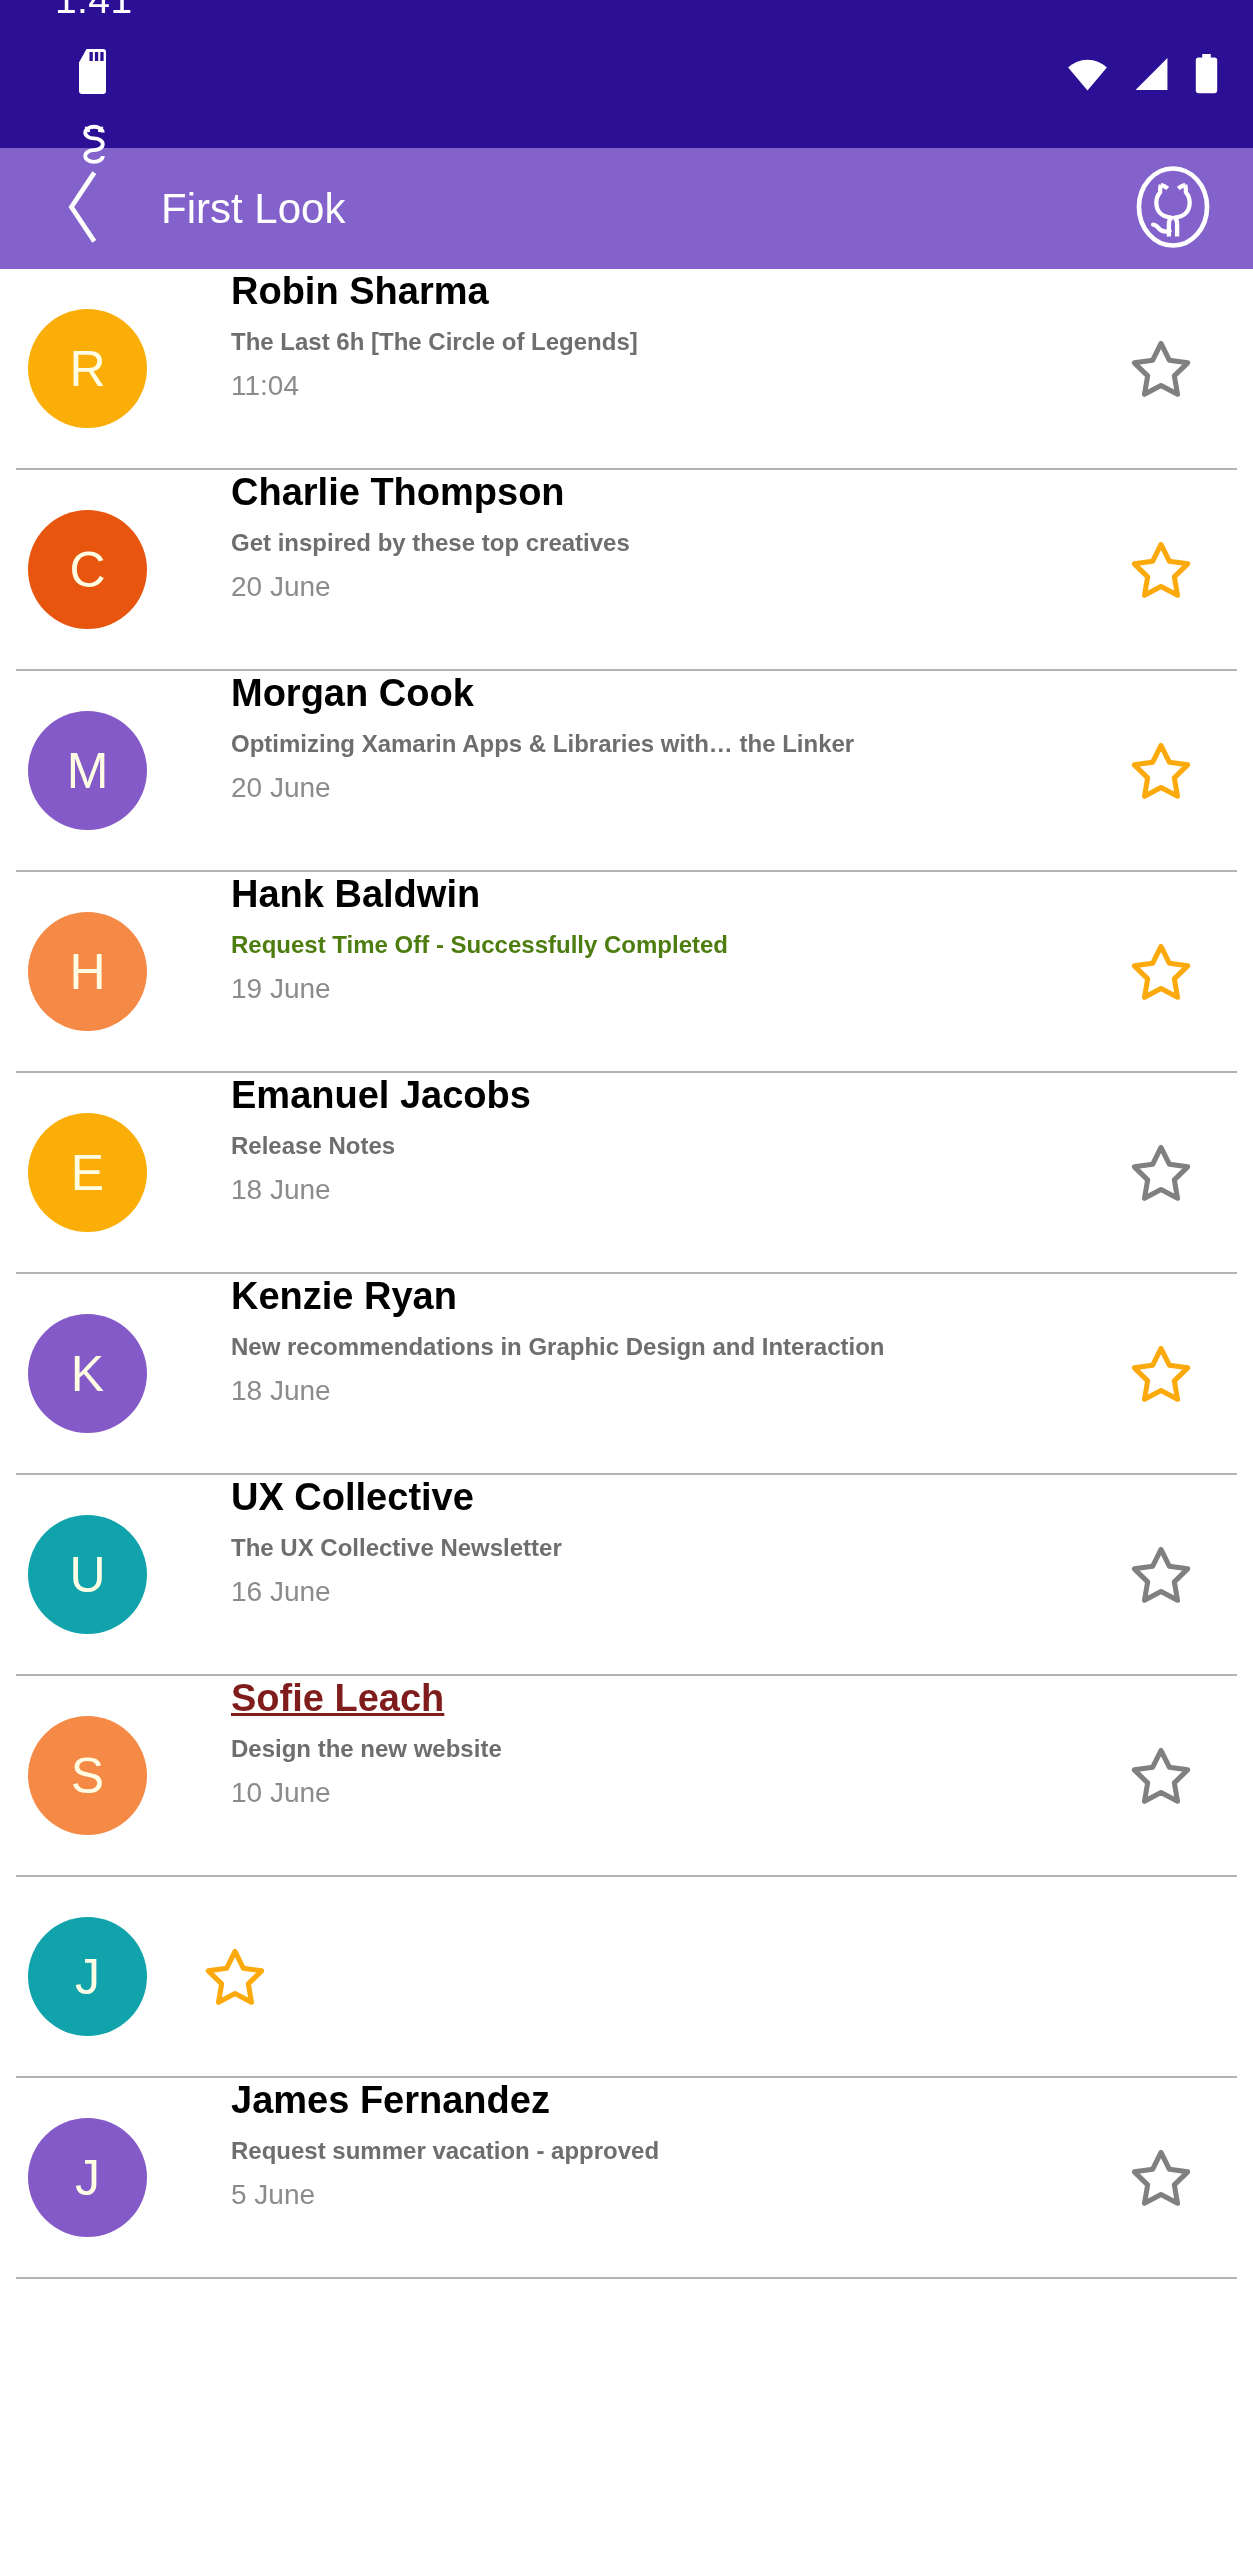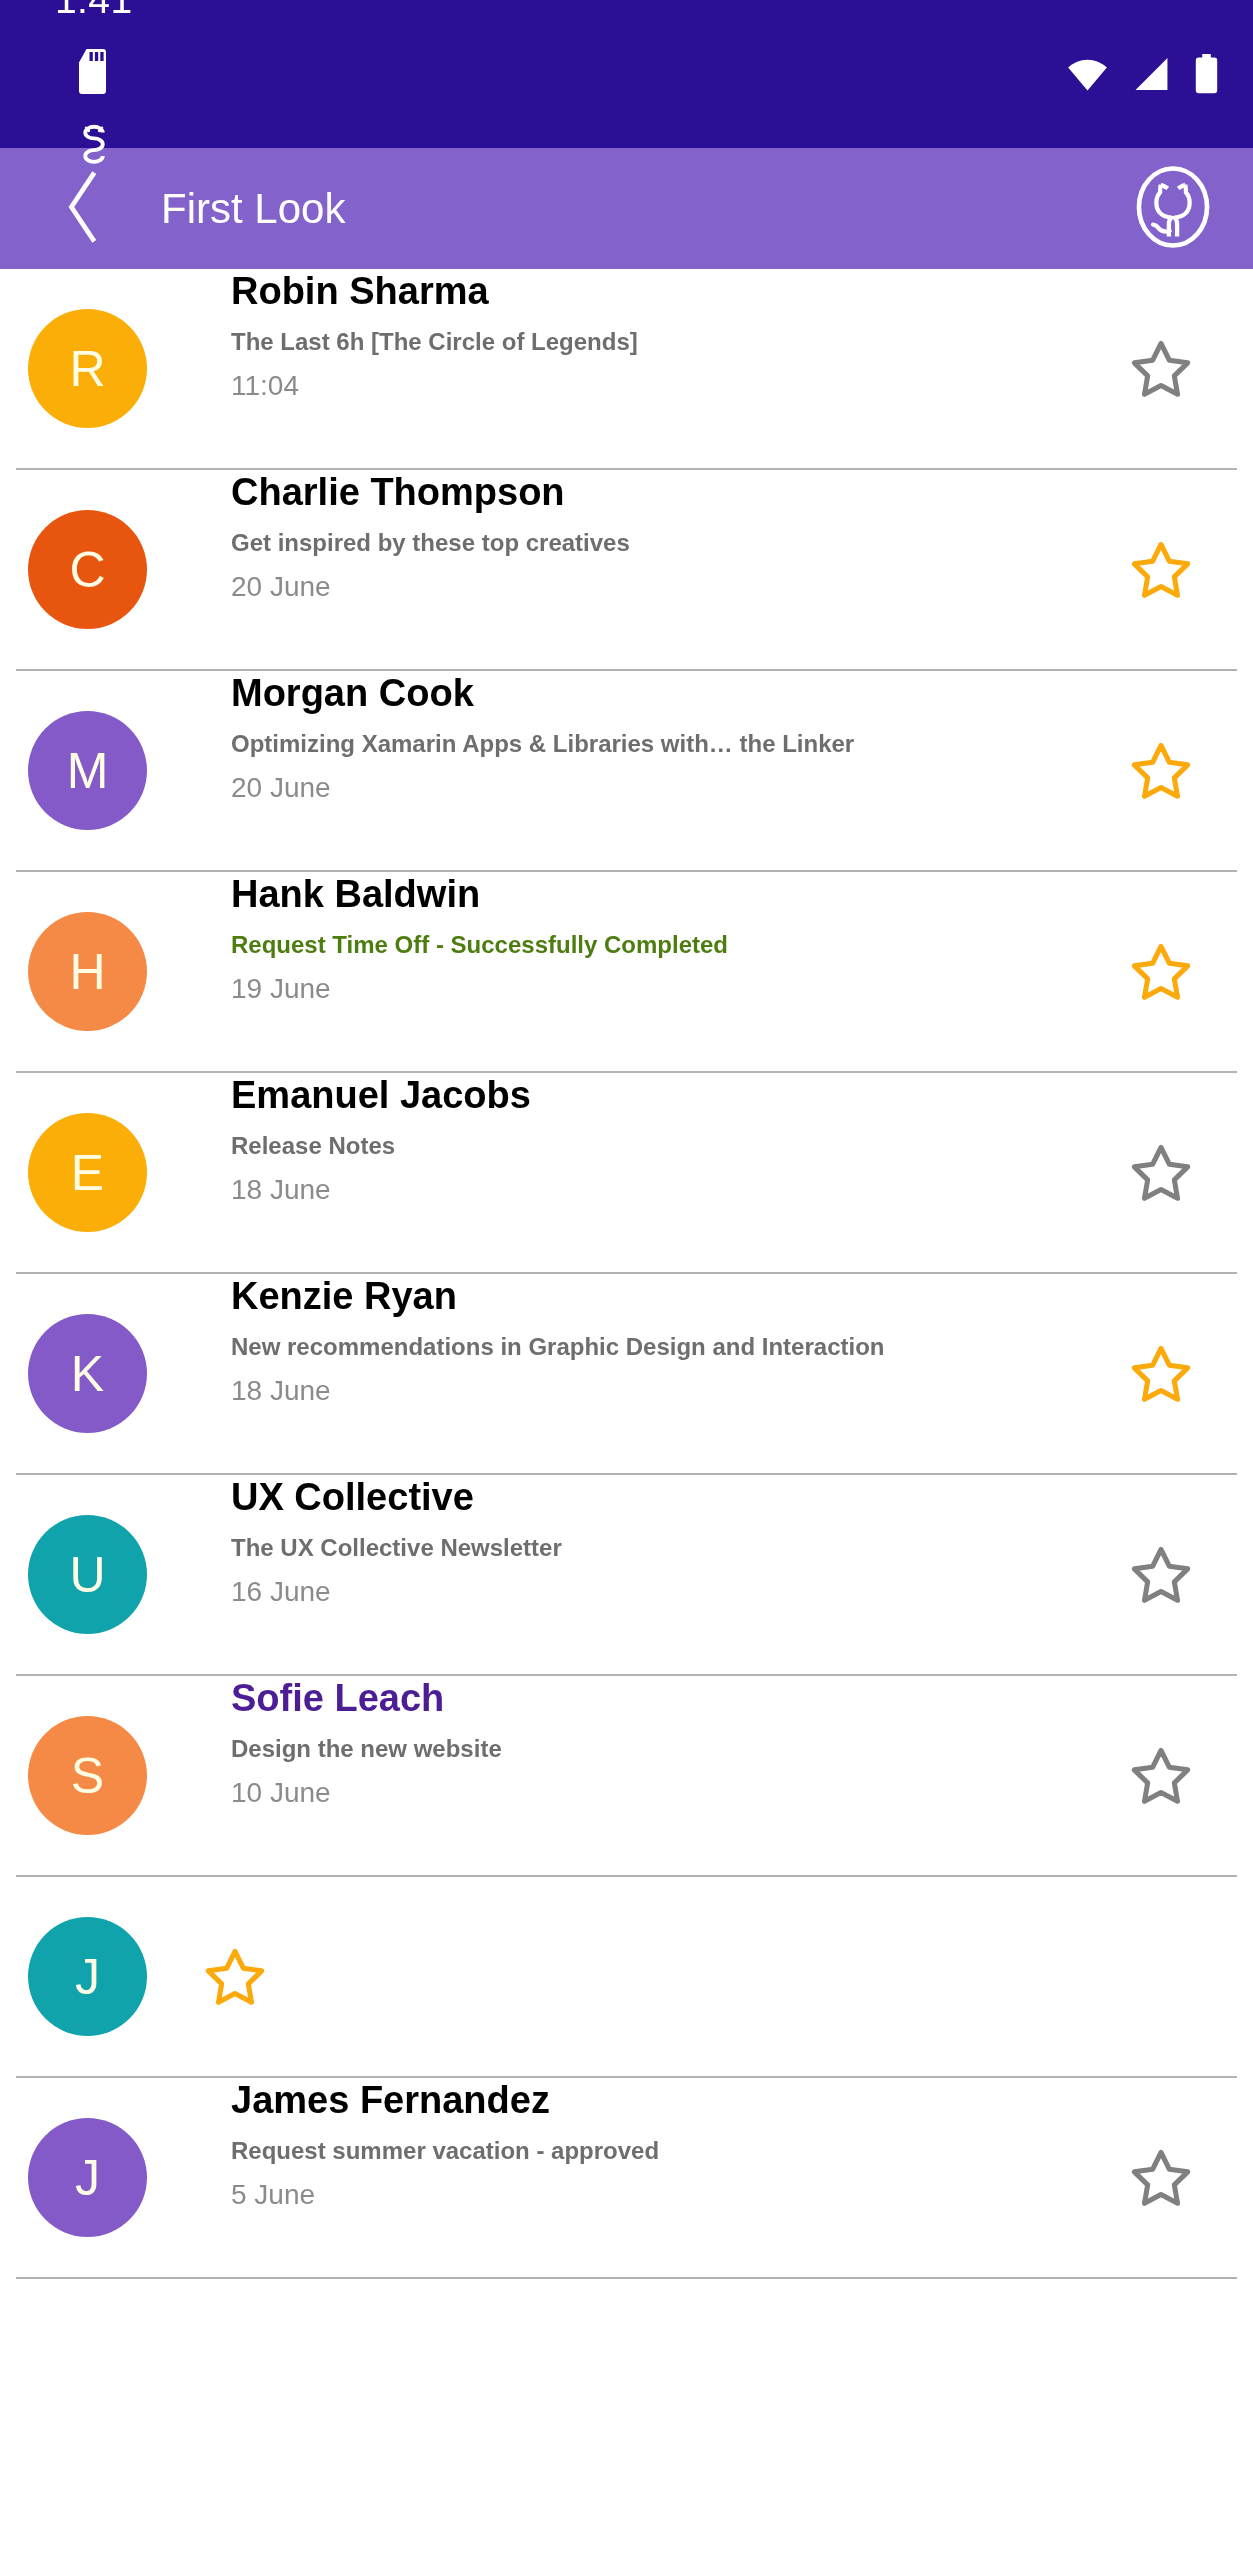--- a/index.html
+++ b/index.html
@@ -318,21 +318,21 @@
         <svg class="star-svg" width="64" height="64" viewBox="0 0 24 24" aria-hidden="true">
           <path d="M12 2.4 15.1 8.7 22 9.7 17 14.6 18.2 21.5 12 18.2 5.8 21.5 7 14.6 2 9.7 8.9 8.7Z" fill="none" stroke="#808080" stroke-width="1.9" stroke-linejoin="round"></path>
         </svg>
       </div>
     </div>
     <div class="mail-row" style="border-bottom-color: rgb(179, 179, 179);">
       <div class="avatar-wrap">
         <div class="avatar" style="background: rgb(245, 138, 70);">S</div>
       </div>
       <div class="mail-body">
-        <div class="mail-sender" style="color: #4c1d95;">Sofie Leach</div>
+        <div class="mail-sender" style="color: #7f1d1d; text-decoration: underline;">Sofie Leach</div>
         <div class="mail-subject" style="color: rgb(110, 110, 110);">Design the new website</div>
         <div class="mail-date" style="color: rgb(139, 139, 139);">10 June</div>
       </div>
       <div class="star-wrap">
         <svg class="star-svg" width="64" height="64" viewBox="0 0 24 24" aria-hidden="true">
           <path d="M12 2.4 15.1 8.7 22 9.7 17 14.6 18.2 21.5 12 18.2 5.8 21.5 7 14.6 2 9.7 8.9 8.7Z" fill="none" stroke="#808080" stroke-width="1.9" stroke-linejoin="round"></path>
         </svg>
       </div>
     </div>
     <div class="mail-row" style="border-bottom-color: rgb(179, 179, 179);">

